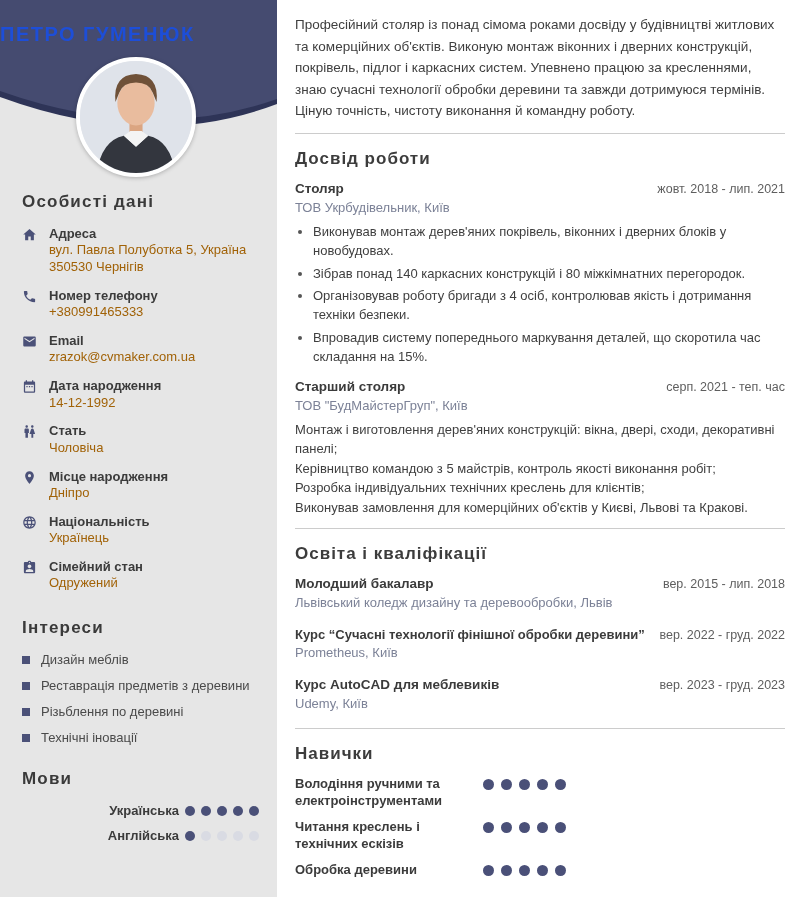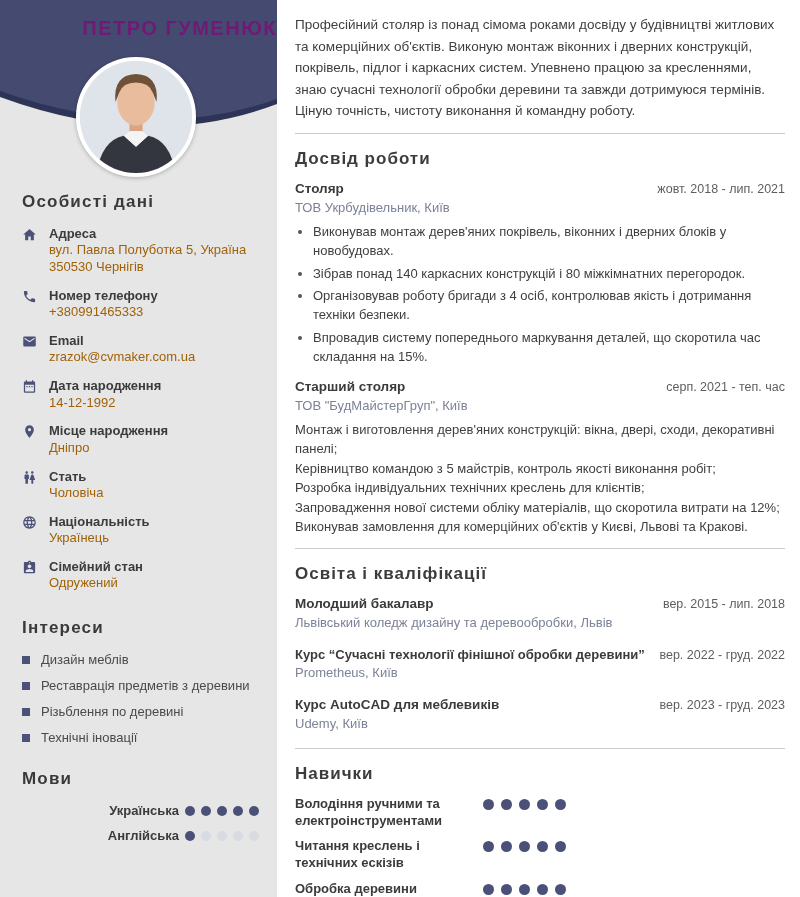--- a/index.html
+++ b/index.html
@@ -4,22 +4,22 @@
 <style>
   * { margin:0; padding:0; box-sizing:border-box; }
   html,body { width:800px; height:897px; background:#ffffff; overflow:hidden;
               font-family:"Liberation Sans", sans-serif; color:#3d3d3d; }
   .page { position:relative; width:800px; height:897px; display:flex; }
 
   
   .sidebar { position:relative; width:277px; height:897px; background:#e6e6e6; flex:0 0 277px; }
   .side-header { position:relative; height:192px; }
   .curve-svg { position:absolute; top:0; left:0; display:block; }
-  .cv-name { position:absolute; top:17px; left:0; width:100%; text-align:right;
-             color:#701a75; font-size:20px; font-weight:bold; letter-spacing:1.5px; }
+  .cv-name { position:absolute; top:23px; left:0; width:100%; text-align:left;
+             color:#1d4ed8; font-size:20px; font-weight:bold; letter-spacing:1.5px; }
   .photo-wrap { position:absolute; top:57px; left:76px; width:120px; height:120px;
                 border-radius:50%; border:4px solid #ffffff; overflow:hidden;
                 background:#e3e6ec; box-shadow:0 1px 4px rgba(0,0,0,.25); }
   .photo-wrap svg { display:block; width:112px; height:112px; }
 
   .side-section { padding:0 18px 0 22px; }
   .side-title { font-size:17px; font-weight:bold; color:#3a3a3a; letter-spacing:1.2px; margin-bottom:14px; }
   .p-item { display:flex; margin-bottom:12px; }
   .p-icon { width:15px; height:15px; flex:0 0 15px; margin-right:12px; margin-top:1px; color:#4b5178; }
   .p-icon svg { width:15px; height:15px; display:block; fill:currentColor; }
@@ -138,38 +138,38 @@
           </span>
         <div>
           <div class="p-label">Дата народження</div>
           <div class="p-line">14-12-1992</div>
         </div>
       </div>
 
       <div class="p-item">
         <span class="p-icon">
             <svg viewBox="0 0 24 24">
+              <path d="M5.5 22v-7.5H4V9c0-1.1.9-2 2-2h3c1.1 0 2 .9 2 2v5.5H9.5V22h-4zM18 22v-6h3l-2.54-7.63A2.01 2.01 0 0 0 16.56 7h-.12c-.86 0-1.63.55-1.9 1.37L12 16h3v6h3zM7.5 6c1.11 0 2-.89 2-2s-.89-2-2-2-2 .89-2 2 .89 2 2 2zm9 0c1.11 0 2-.89 2-2s-.89-2-2-2-2 .89-2 2 .89 2 2 2z"></path>
+            </svg>
+          </span>
+        <div>
+          <div class="p-label">Стать</div>
+          <div class="p-line">Чоловіча</div>
+        </div>
+      </div>
+
+      <div class="p-item">
+        <span class="p-icon">
+            <svg viewBox="0 0 24 24">
               <path d="M12 2C8.13 2 5 5.13 5 9c0 5.25 7 13 7 13s7-7.75 7-13c0-3.87-3.13-7-7-7zm0 9.5A2.5 2.5 0 1 1 12 6.5a2.5 2.5 0 0 1 0 5z"></path>
             </svg>
           </span>
         <div>
           <div class="p-label">Місце народження</div>
           <div class="p-line">Дніпро</div>
-        </div>
-      </div>
-
-      <div class="p-item">
-        <span class="p-icon">
-            <svg viewBox="0 0 24 24">
-              <path d="M5.5 22v-7.5H4V9c0-1.1.9-2 2-2h3c1.1 0 2 .9 2 2v5.5H9.5V22h-4zM18 22v-6h3l-2.54-7.63A2.01 2.01 0 0 0 16.56 7h-.12c-.86 0-1.63.55-1.9 1.37L12 16h3v6h3zM7.5 6c1.11 0 2-.89 2-2s-.89-2-2-2-2 .89-2 2 .89 2 2 2zm9 0c1.11 0 2-.89 2-2s-.89-2-2-2-2 .89-2 2 .89 2 2 2z"></path>
-            </svg>
-          </span>
-        <div>
-          <div class="p-label">Стать</div>
-          <div class="p-line">Чоловіча</div>
         </div>
       </div>
 
       <div class="p-item">
         <span class="p-icon">
             <svg viewBox="0 0 24 24">
               <path d="M11.99 2C6.47 2 2 6.48 2 12s4.47 10 9.99 10C17.52 22 22 17.52 22 12S17.52 2 11.99 2zm6.93 6h-2.95a15.6 15.6 0 0 0-1.38-3.56A8.03 8.03 0 0 1 18.92 8zM12 4.04c.83 1.2 1.48 2.53 1.91 3.96h-3.82c.43-1.43 1.08-2.76 1.91-3.96zM4.26 14C4.1 13.36 4 12.69 4 12s.1-1.36.26-2h3.38c-.08.66-.14 1.32-.14 2s.06 1.34.14 2H4.26zm.82 2h2.95c.32 1.25.78 2.45 1.38 3.56A8.03 8.03 0 0 1 5.08 16zm2.95-8H5.08a8.03 8.03 0 0 1 4.33-3.56A15.6 15.6 0 0 0 8.03 8zM12 19.96c-.83-1.2-1.48-2.53-1.91-3.96h3.82c-.43 1.43-1.08 2.76-1.91 3.96zM14.34 14H9.66c-.09-.66-.16-1.32-.16-2s.07-1.35.16-2h4.68c.09.65.16 1.32.16 2s-.07 1.34-.16 2zm.25 5.56c.6-1.11 1.06-2.31 1.38-3.56h2.95a8.03 8.03 0 0 1-4.33 3.56zM16.36 14c.08-.66.14-1.32.14-2s-.06-1.34-.14-2h3.38c.16.64.26 1.31.26 2s-.1 1.36-.26 2h-3.38z"></path>
             </svg>
           </span>
         <div>
@@ -261,21 +261,20 @@
       <div class="job2">
         <div class="entry-head">
           <span class="entry-title">Старший столяр</span>
           <span class="entry-date">серп. 2021 - теп. час</span>
         </div>
         <div class="entry-org">ТОВ "БудМайстерГруп", Київ</div>
         <div class="job2-lines">
           <p>Монтаж і виготовлення дерев'яних конструкцій: вікна, двері, сходи, декоративні панелі;</p>
           <p>Керівництво командою з 5 майстрів, контроль якості виконання робіт;</p>
           <p>Розробка індивідуальних технічних креслень для клієнтів;</p>
-          <p>Запровадження нової системи обліку матеріалів, що скоротила витрати на 12%;</p>
           <p>Виконував замовлення для комерційних об'єктів у Києві, Львові та Кракові.</p>
         </div>
       </div>
     </section>
 
     <hr class="sep">
 
     <section>
       <div class="h2">Освіта і кваліфікації</div>
 

